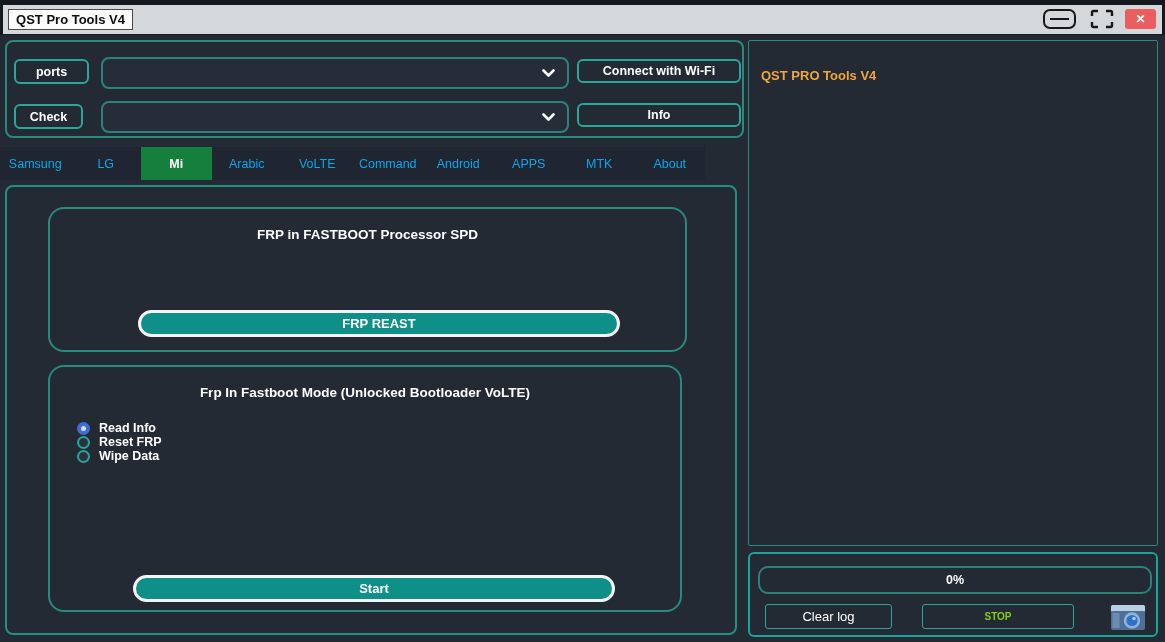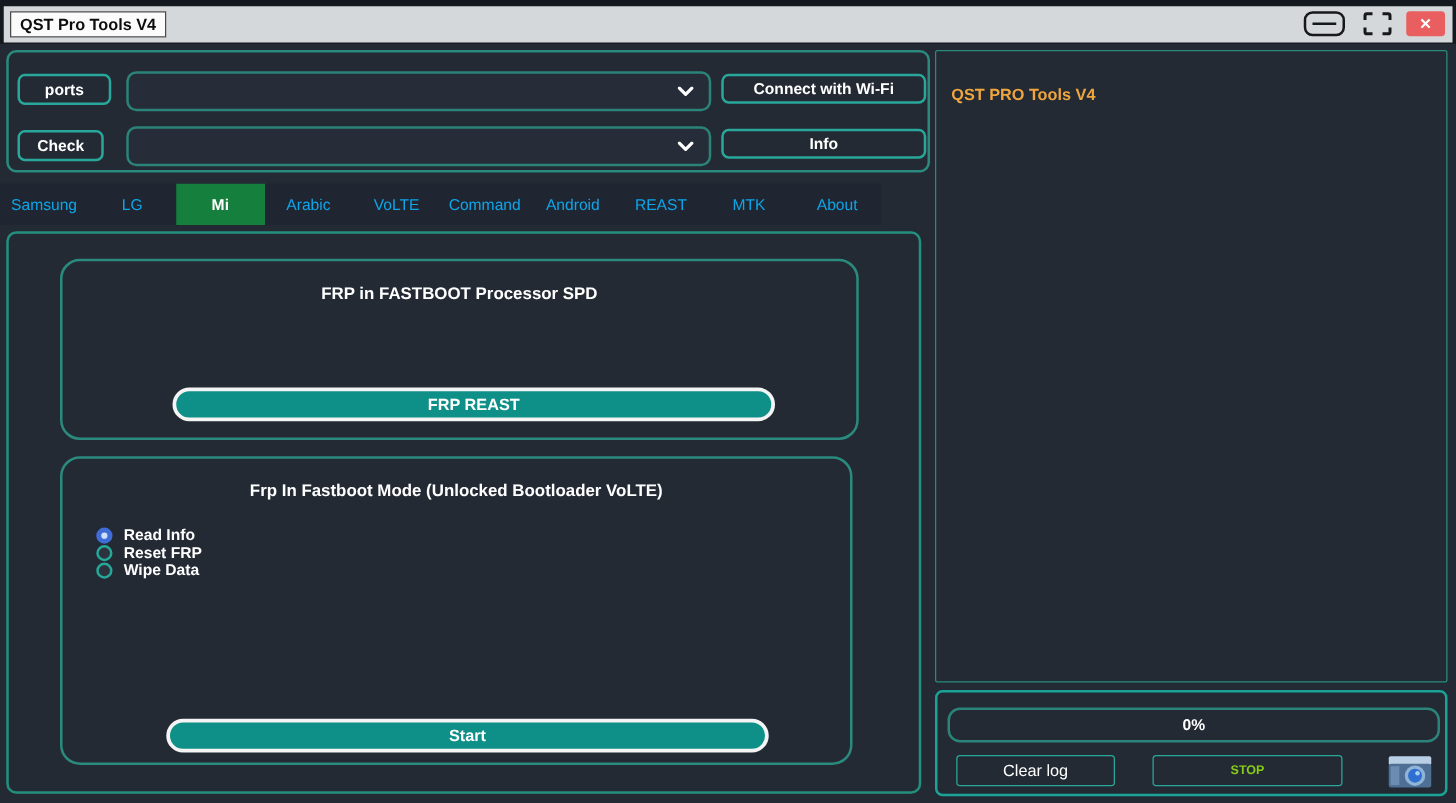--- a/index.html
+++ b/index.html
@@ -140,21 +140,21 @@
 </div>
 
 <div class="tab-bar">
     <div class="tab">Samsung</div>
     <div class="tab">LG</div>
     <div class="tab active">Mi</div>
     <div class="tab">Arabic</div>
     <div class="tab">VoLTE</div>
     <div class="tab">Command</div>
     <div class="tab">Android</div>
-    <div class="tab">REAST</div>
+    <div class="tab">APPS</div>
     <div class="tab">MTK</div>
     <div class="tab">About</div>
   </div>
 
 <div class="panel main-panel">
   <div class="group group-spd">
     <div class="group-title">FRP in FASTBOOT Processor SPD</div>
     <button class="action-btn btn-reast">FRP REAST</button>
   </div>
   <div class="group group-mode">

